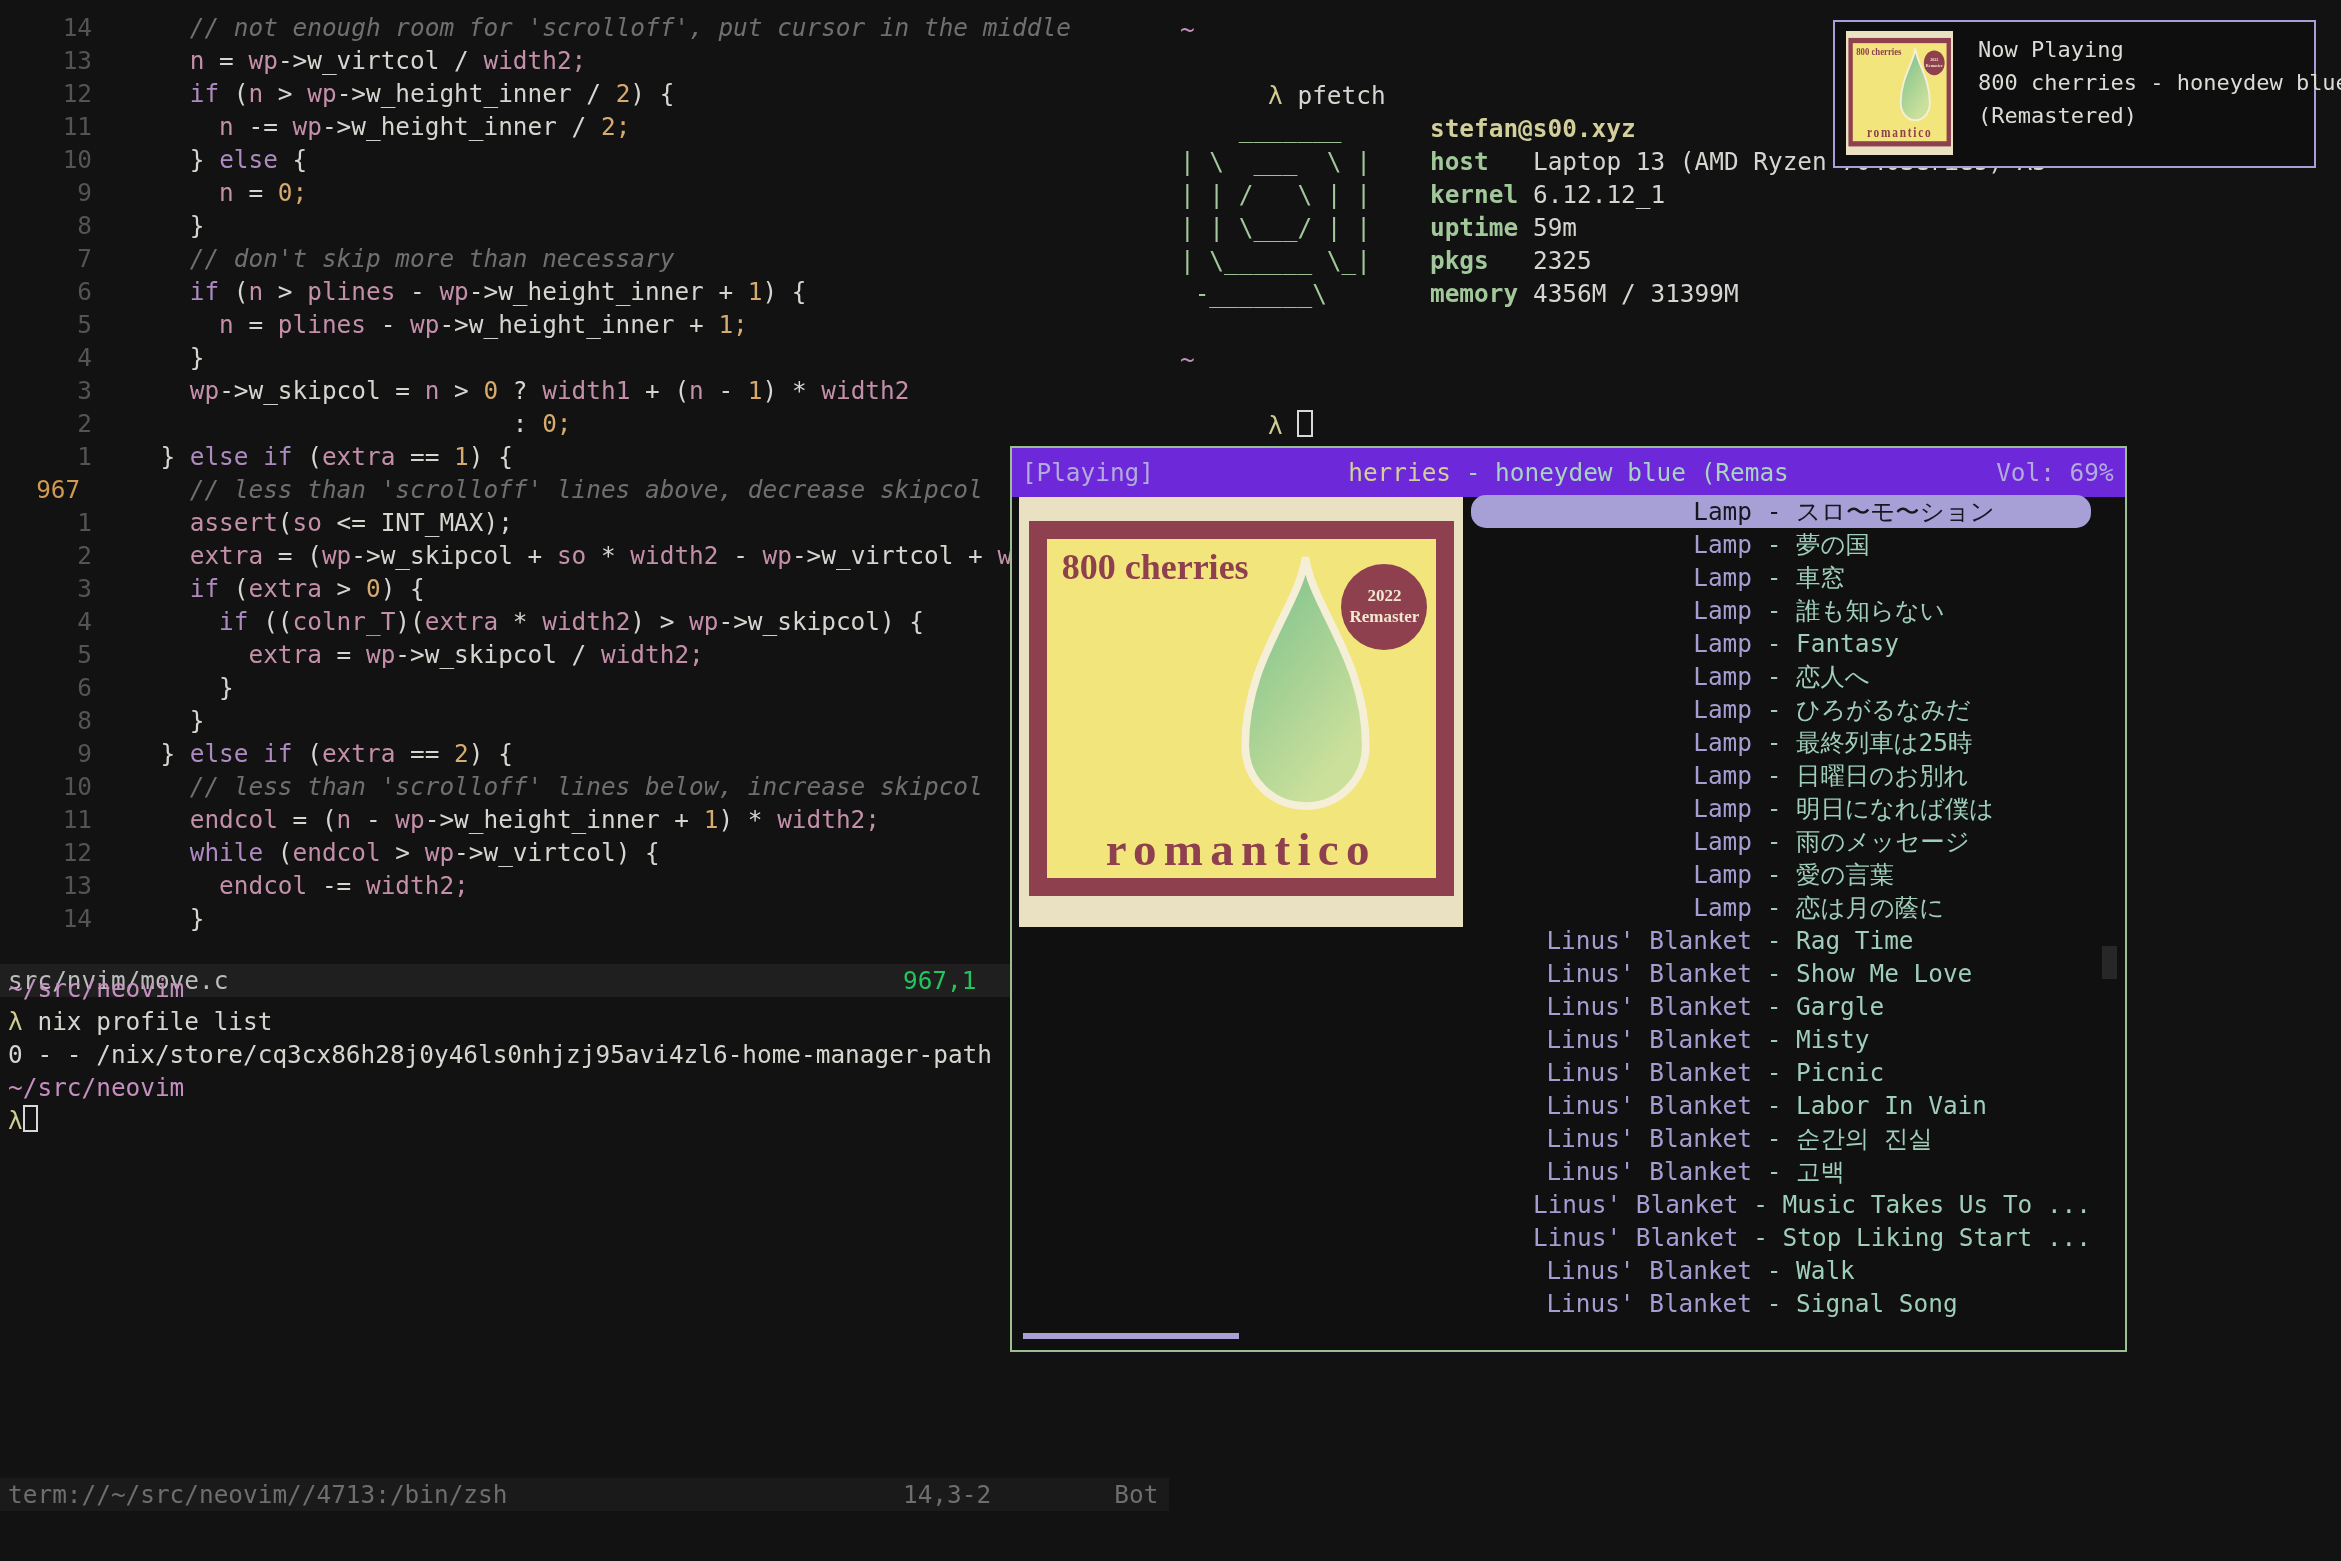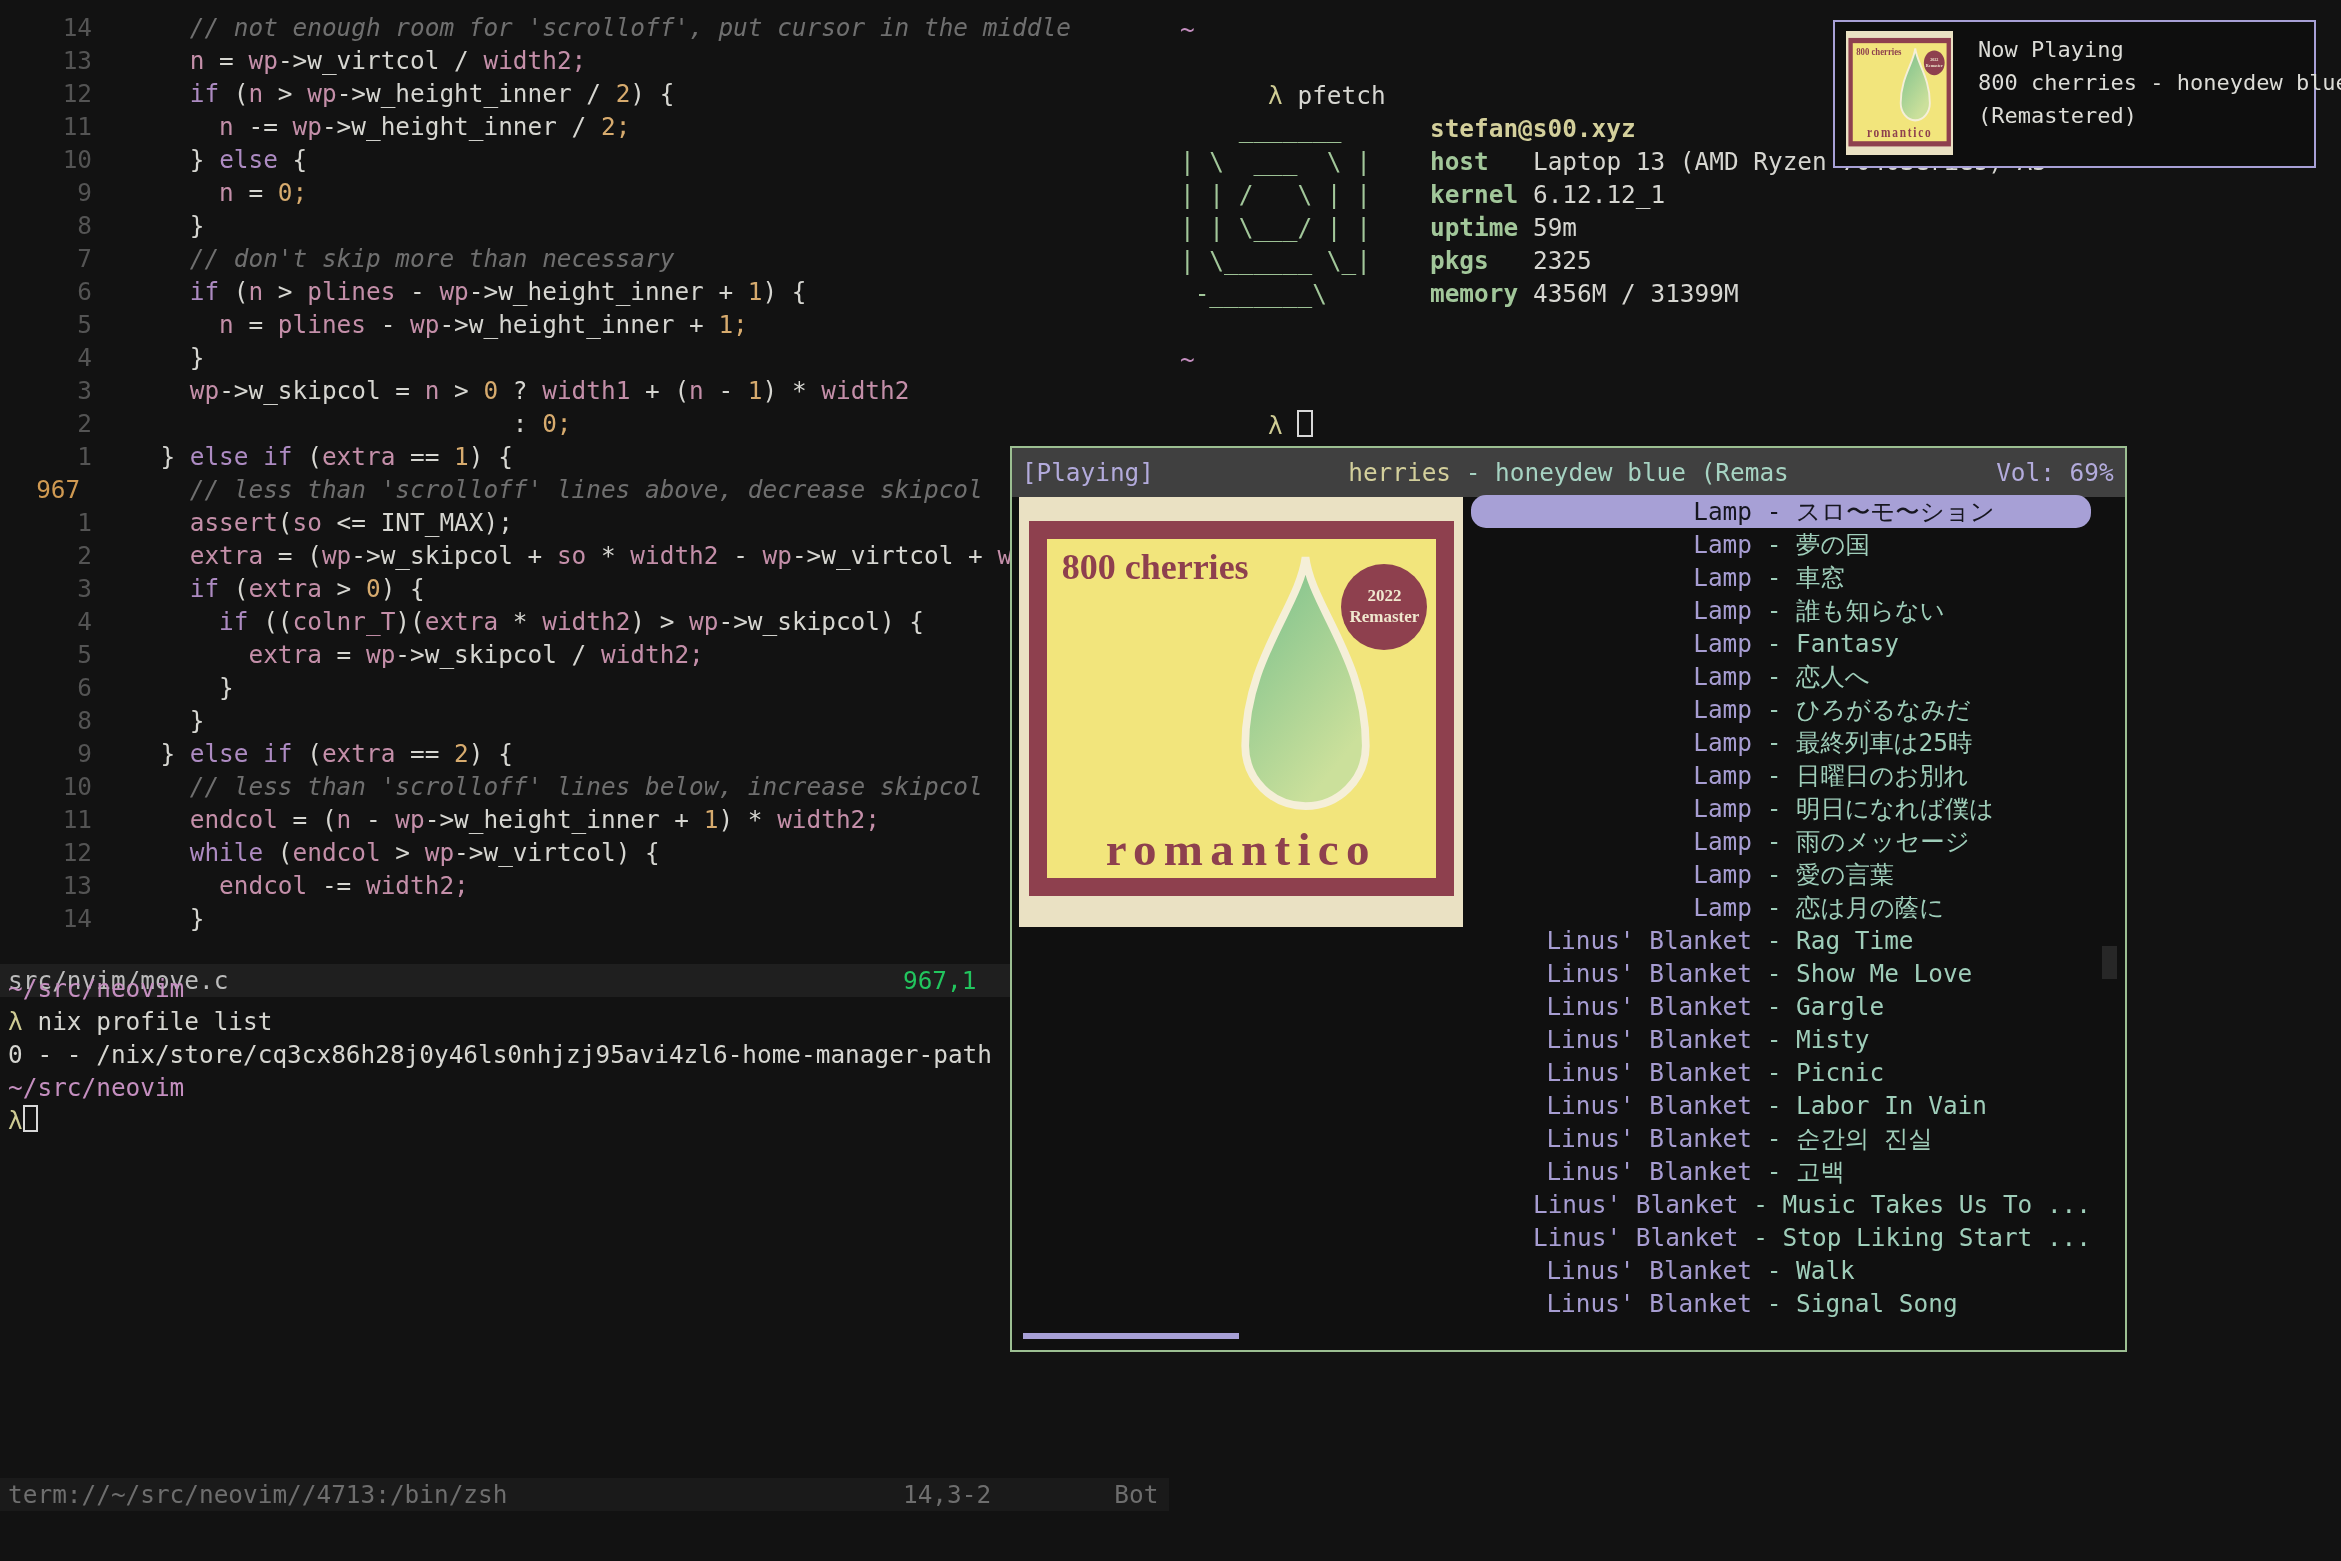--- a/index.html
+++ b/index.html
@@ -33,21 +33,21 @@
                  vertical-align:-3.3px;}
   
   .pf-row{display:flex;height:33px;line-height:33px;}
   .pf-art{width:250px;white-space:pre;color:#a2c79a;}
   .pf-user{color:#d3cf9b;font-weight:bold;white-space:pre;}
   .pf-label{display:inline-block;width:103px;color:#a2c79a;font-weight:bold;white-space:pre;}
   .pf-value{color:#d6d6d1;white-space:pre;}
   
   .player{position:absolute;left:1010px;top:446px;width:1117px;height:906px;
           box-sizing:border-box;border:2.4px solid #9cbf92;background:#101010;}
-  .p-header{position:absolute;left:0;top:0;right:0;height:49px;background:#404040;
+  .p-header{position:absolute;left:0;top:0;right:0;height:49px;background:#6d28d9;
             display:flex;align-items:center;}
   .p-state{margin-left:9.8px;color:#b3abdc;}
   .p-title{position:absolute;left:50%;transform:translateX(-50%);white-space:pre;}
   .t-artist{color:#d3cf9b;}
   .t-song{color:#a6d3c2;}
   .p-vol{position:absolute;right:11.4px;color:#b3abdc;}
   .playlist{position:absolute;left:459px;top:47px;width:620px;}
   .pl-row{display:flex;height:33px;line-height:33px;white-space:pre;border-radius:15px;}
   .pl-artist{display:inline-block;width:281px;text-align:right;color:#a79dd2;}
   .pl-rest{color:#9fceba;}

